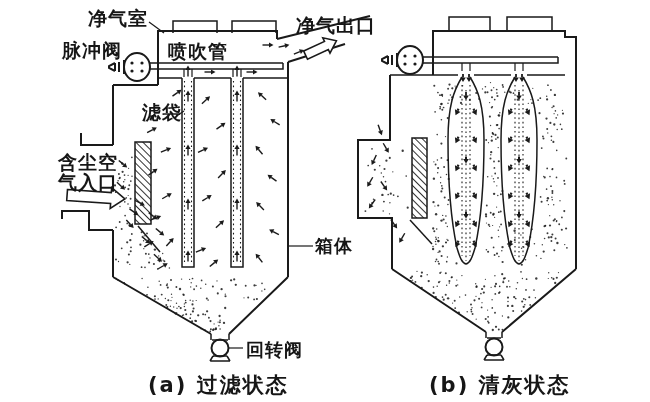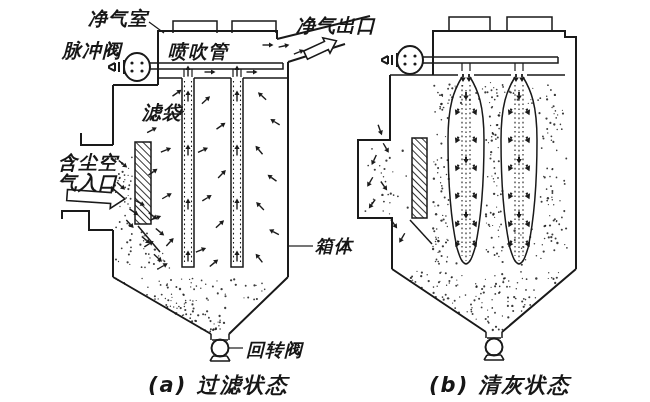--- a/index.html
+++ b/index.html
@@ -1,17 +1,17 @@
 <!DOCTYPE html>
 <html><head>
 <meta charset="utf-8">
 <style>
   html,body{margin:0;padding:0;background:#fff;}
   .stage{position:relative;width:650px;height:402px;background:#fff;overflow:hidden;
-         font-family:"DejaVu Sans","Liberation Sans",sans-serif;font-style:italic;}
+         font-family:"DejaVu Sans","Liberation Sans",sans-serif;}
   svg text{font-family:"DejaVu Sans","Liberation Serif",serif;font-weight:bold;fill:#161616;}
   .lbl{font-size:19px;letter-spacing:1px;}
   .lbl-s{font-size:18px;letter-spacing:1px;}
   .cap{font-size:21px;letter-spacing:2px;}
   .ln{stroke:#1a1a1a;fill:none;}
   .w2{stroke-width:2;} .w15{stroke-width:1.5;} .w12{stroke-width:1.2;}
   .dotline{stroke:#1a1a1a;stroke-width:1.1;fill:none;stroke-dasharray:1.6 3;}
 </style>
 </head>
 <body>

